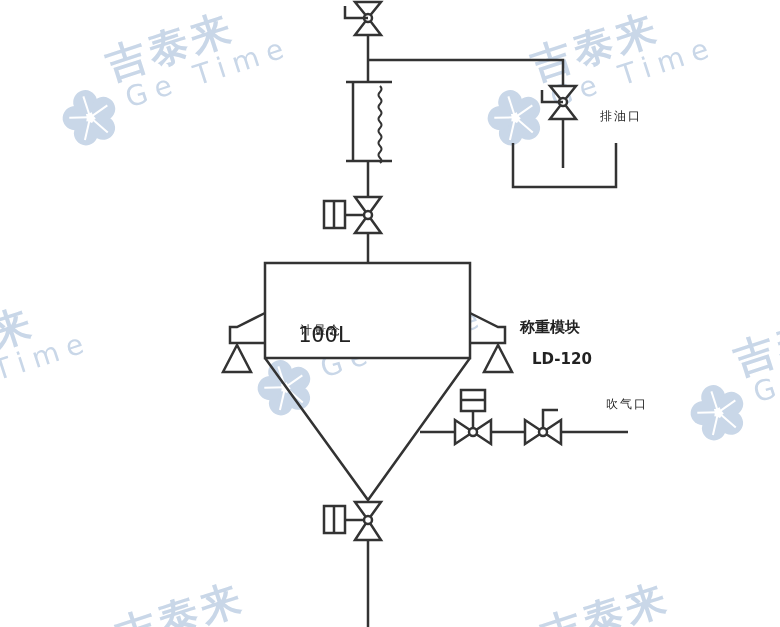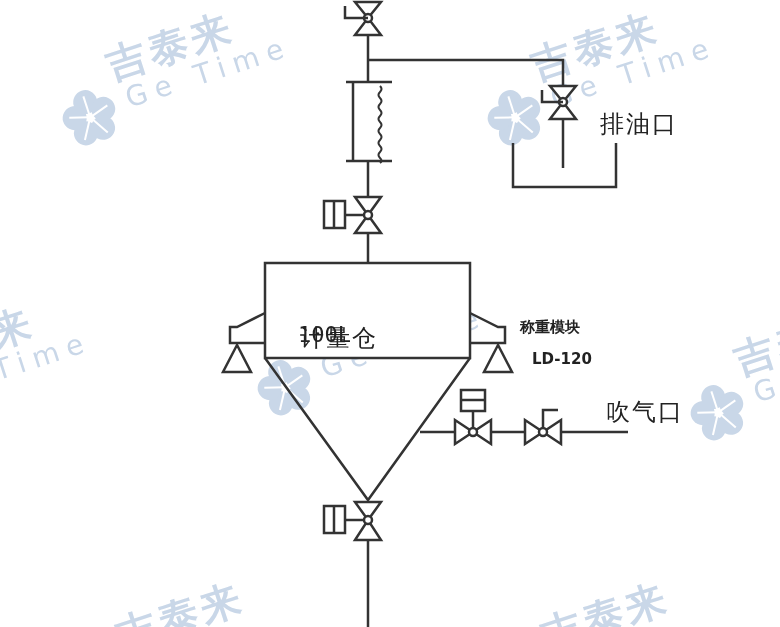--- a/index.html
+++ b/index.html
@@ -3,21 +3,21 @@
 <meta charset="utf-8">
 <style>
   html, body { margin: 0; padding: 0; background: #ffffff; }
   body { width: 780px; height: 627px; position: relative; overflow: hidden; font-family: "DejaVu Sans", sans-serif; }
   #canvas { position: absolute; left: 0; top: 0; width: 780px; height: 627px; }
   .wm { position: absolute; color: #c9d7e8; font-family: "DejaVu Sans", sans-serif; transform: rotate(-18deg); transform-origin: left top; pointer-events: none; white-space: nowrap; }
   .wm .cn { font-size: 40px; font-weight: bold; letter-spacing: 4px; display: block; margin-left: 62px; }
   .wm .en { font-size: 28px; letter-spacing: 8px; display: block; margin-left: 70px; margin-top: -8px; }
   .wm .flower { position: absolute; left: 0; top: 40px; width: 60px; height: 60px; }
   .label { position: absolute; color: #222; font-family: "DejaVu Sans", sans-serif; white-space: nowrap; }
-  .label.big { font-size: 24px; }
+  .label.big { font-size: 12px; }
   .label.small { font-size: 15px; font-weight: bold; margin-top: 16px; }
   .label.mono { font-family: "DejaVu Sans Mono", monospace; font-size: 22px; }
 </style>
 </head>
 <body>
 
 <div class="wm" style="left:40px; top:60px;">
   <svg class="flower" viewBox="0 0 60 60">
       <g fill="#c9d7e8">
         <circle cx="30" cy="14" r="12"></circle>

